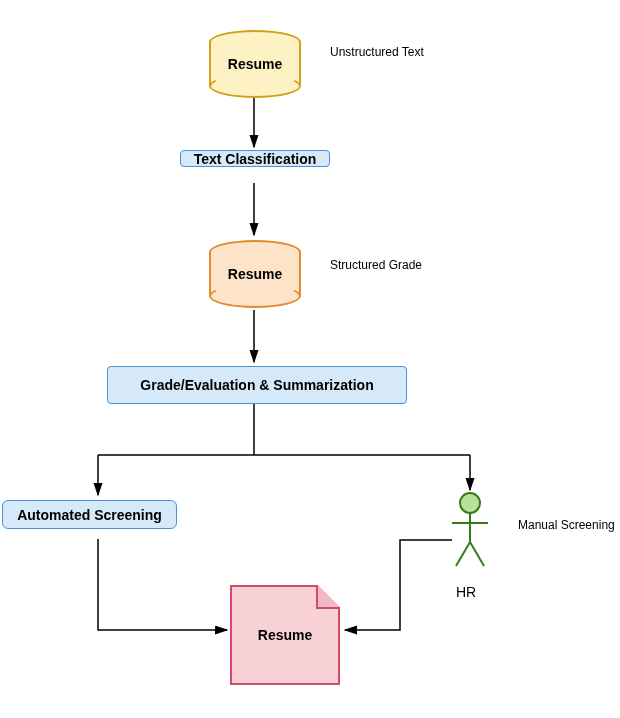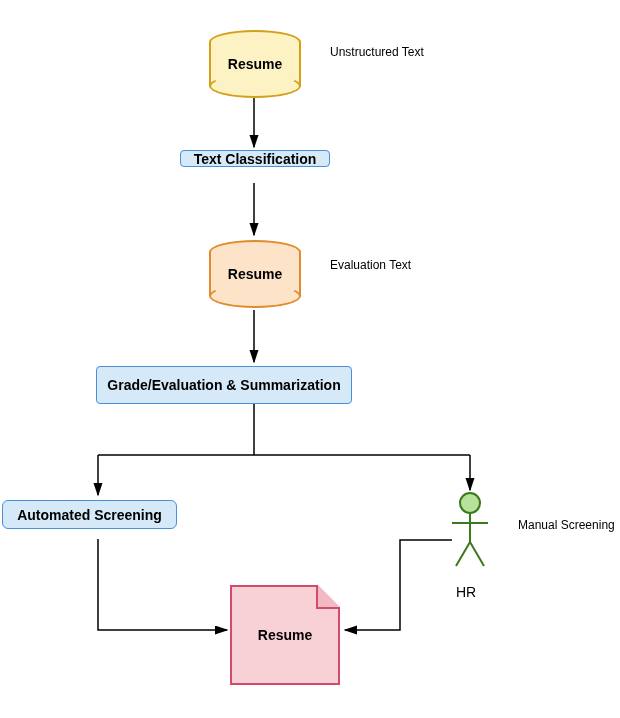--- a/index.html
+++ b/index.html
@@ -153,23 +153,23 @@
   <span>Text Classification</span>
 </div>
 
 <div class="cylinder cyl-orange" style="left:209px; top:252px; width:92px;">
   <div class="cyl-top"></div>
   <div class="cyl-body">
       <span>Resume</span>
     </div>
   <div class="cyl-bot"></div>
 </div>
-<div class="label" style="left:330px; top:258px;">Evaluation Text</div>
+<div class="label" style="left:330px; top:258px;">Structured Grade</div>
 
-<div class="box" style="left:96px; top:366px; width:256px; height:38px;">
+<div class="box" style="left:107px; top:366px; width:300px; height:38px;">
   <span>Grade/Evaluation &amp; Summarization</span>
 </div>
 
 <div class="box" style="left:2px; top:500px; width:175px; height:29px;border-radius:6px;">
   <span>Automated Screening</span>
 </div>
 
 <svg class="stick" width="40" height="78" style="left:450px; top:492px;">
   <circle cx="20" cy="11" r="10" fill="#b7e29b" stroke="#3a7a1c" stroke-width="2"></circle>
   <line x1="20" y1="21" x2="20" y2="50" stroke="#3a7a1c" stroke-width="2"></line>

